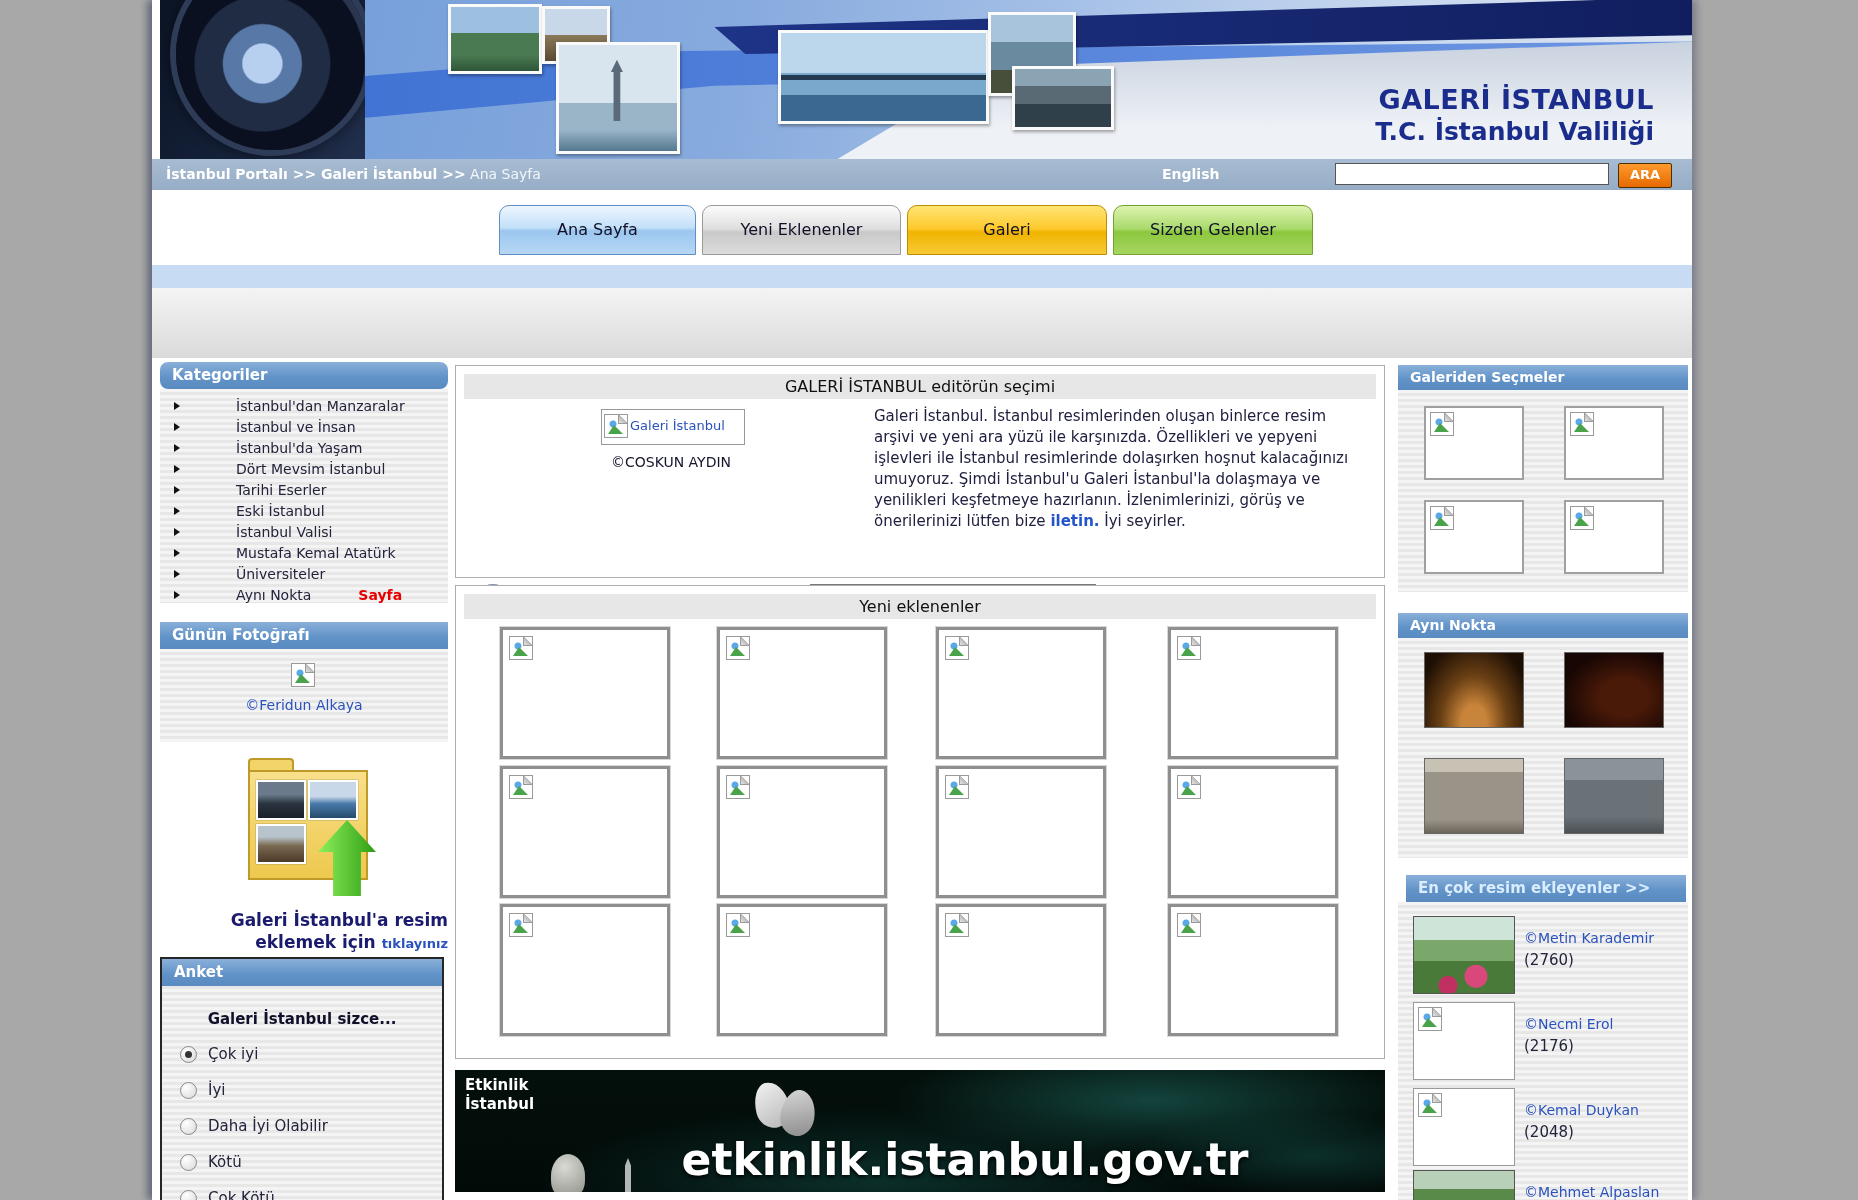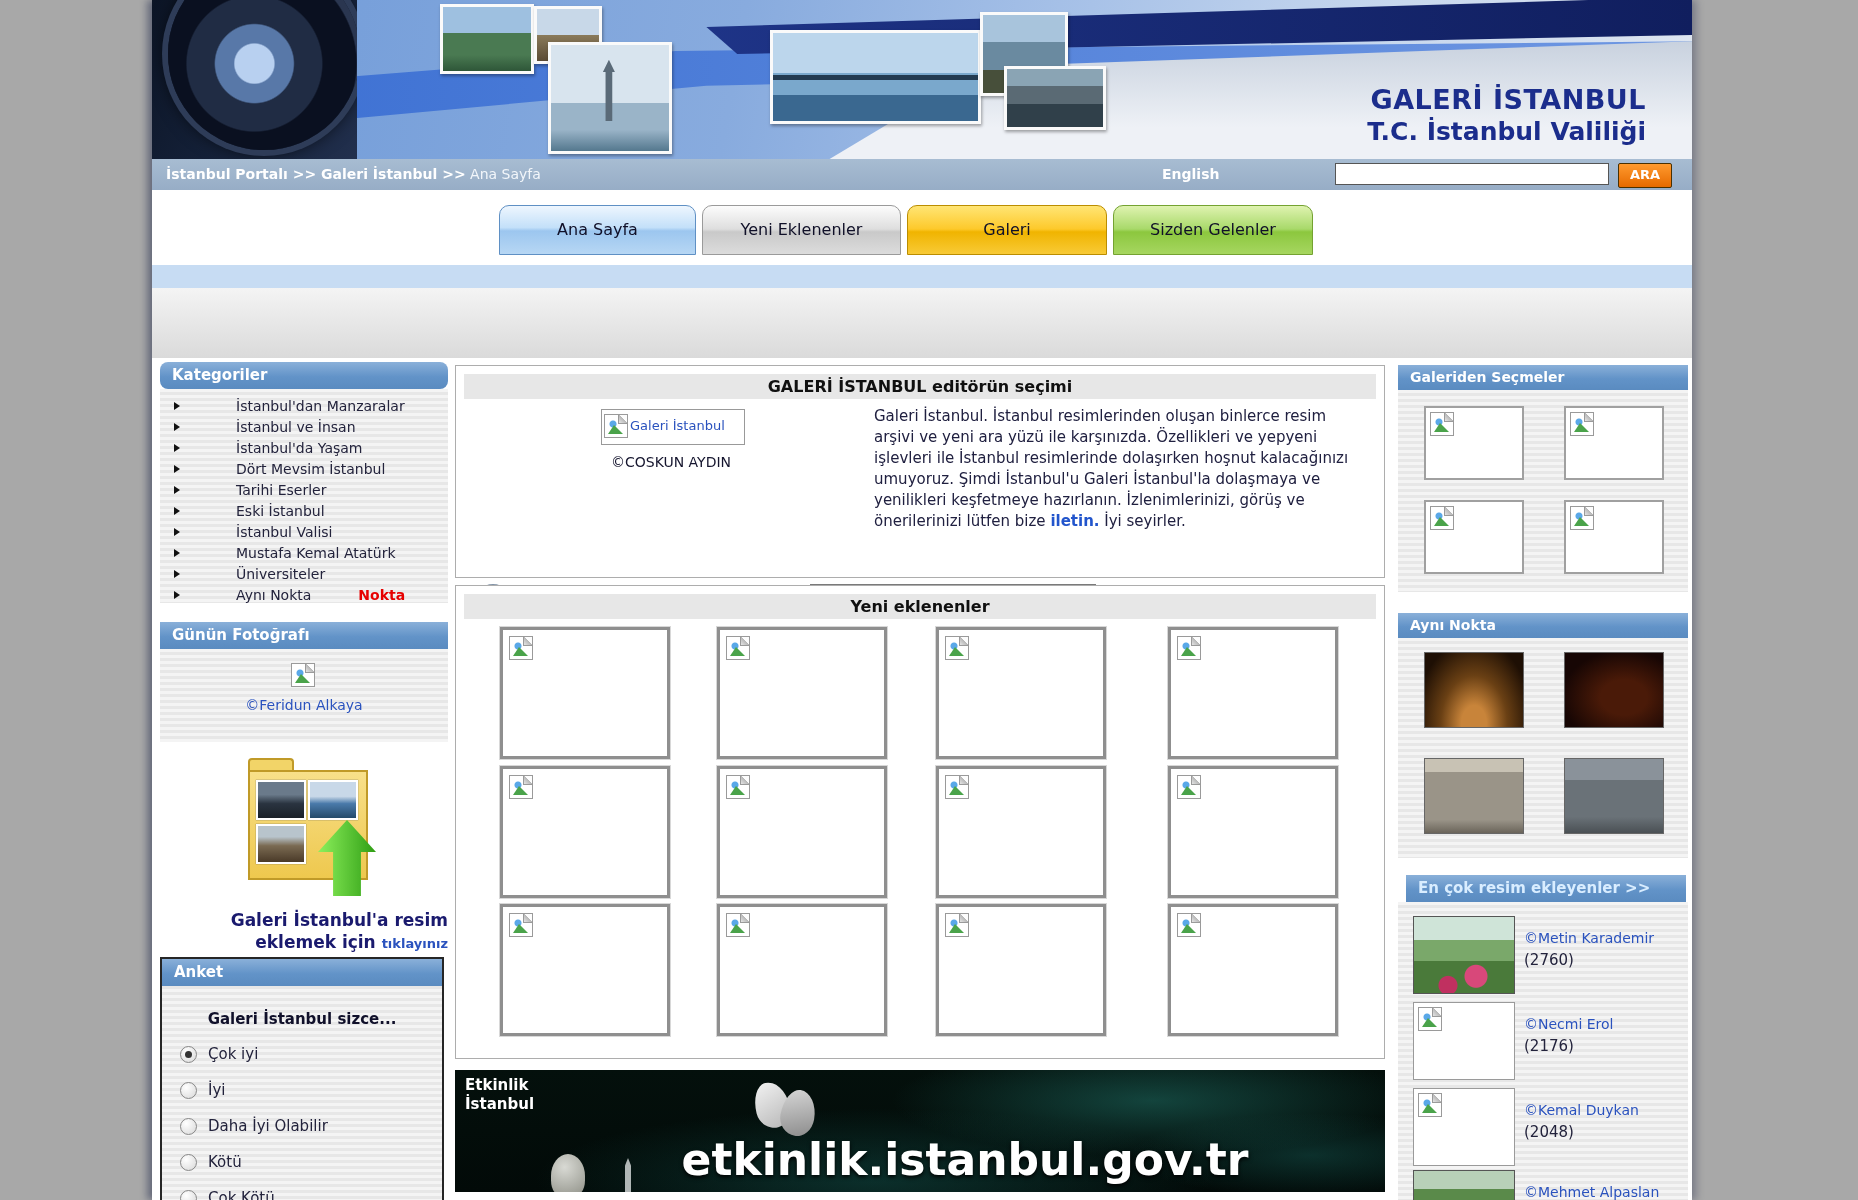--- a/index.html
+++ b/index.html
@@ -4,21 +4,21 @@
 <title>Galeri İstanbul</title>
 <style>
   html,body{margin:0;padding:0;}
   body{width:1858px;height:1200px;overflow:hidden;position:relative;background:#a8a8a8;
        font-family:"DejaVu Sans","Liberation Sans",sans-serif;}
   .page{position:absolute;left:152px;top:0;width:1540px;height:1200px;background:#fff;overflow:hidden;
         box-shadow:-5px 0 7px rgba(10,20,60,.4),5px 0 7px rgba(10,20,60,.25);}
   .abs{position:absolute;}
 
   
-  .banner{position:absolute;left:0;top:0;width:1540px;height:159px;overflow:hidden;
+  .banner{position:absolute;left:8px;top:0;width:1540px;height:159px;overflow:hidden;
     background:linear-gradient(100deg,#6f9ad8 0%,#88abde 38%,#a8c2e8 60%,#c8d8ee 80%,#dfe6f0 100%);}
   .banner .bblue{position:absolute;inset:0;background:linear-gradient(90deg,#3a6ed2,#6e97e2);
     clip-path:polygon(0 58%,34% 32%,100% 26%,100% 40%,36% 54%,0 86%);}
   .banner .navy{position:absolute;inset:0;background:linear-gradient(90deg,#26409e,#101e5e);
     clip-path:polygon(36% 17%,100% -2%,100% 22%,38% 34%);}
   .banner .bgray{position:absolute;inset:0;background:linear-gradient(180deg,#c4cedc 20%,#eef1f6 80%);
     clip-path:polygon(44% 100%,54% 42%,100% 26%,100% 100%);}
   .lens{position:absolute;left:0;top:0;width:205px;height:159px;overflow:hidden;
     background:linear-gradient(120deg,#0c1526,#16233c 60%,#22304e);}
   .lens::before{content:"";position:absolute;left:16px;top:-42px;width:192px;height:192px;border-radius:50%;
@@ -121,21 +121,21 @@
   .poll-wrap{margin-top:8px;}
   .poll-row{height:36px;display:flex;align-items:center;padding-left:18px;gap:11px;cursor:pointer;}
   .radio{width:15px;height:15px;border-radius:50%;border:1px solid #888;box-sizing:content-box;
     background:radial-gradient(circle at 35% 30%,#fff,#d8d8d8);}
   .radio.sel::after{content:"";display:block;width:7px;height:7px;margin:4px;border-radius:50%;background:#333;}
   .poll-label{font-size:15px;color:#23233c;}
 
   
   .box{border:1px solid #adadad;background:#fff;box-sizing:border-box;}
   .hbar{position:absolute;left:8px;right:8px;top:8px;height:25px;background:#e7e7e7;
-    text-align:center;font-size:16px;font-weight:bold;color:#101010;line-height:25px;}
+    text-align:center;font-size:16px;font-weight:normal;color:#101010;line-height:25px;}
   .edbox{left:303px;top:365px;width:930px;height:213px;}
   .edthumb{position:absolute;left:145px;top:43px;width:142px;height:34px;border:1px solid #999;background:#fff;cursor:pointer;}
   .edthumb .bicon{left:2px;top:4px;}
   .edthumb .tlabel{position:absolute;left:28px;top:8px;font-size:13px;color:#2a52be;white-space:nowrap;}
   .edcredit{position:absolute;left:100px;top:88px;width:230px;text-align:center;font-size:14px;color:#15152e;}
   .edpara{position:absolute;left:418px;top:40px;width:478px;font-size:15px;line-height:21px;color:#202040;}
   .edpara .ilink{color:#2255cc;font-weight:bold;cursor:pointer;}
 
   .newbox{left:303px;top:585px;width:930px;height:474px;}
   .cell{position:absolute;width:164px;height:126px;border:3px solid #8f8f8f;outline:1px solid #d8d8d8;background:#fff;cursor:pointer;}
@@ -283,21 +283,21 @@
         <span class="tri"></span>
         <span class="cat-label">Mustafa Kemal Atatürk</span>
       </div>
       <div class="cat-item">
         <span class="tri"></span>
         <span class="cat-label">Üniversiteler</span>
       </div>
       <div class="cat-item">
         <span class="tri"></span>
         <span class="cat-label">Aynı Nokta</span>
-        <span class="badge">Nokta</span>
+        <span class="badge">Sayfa</span>
       </div>
     </div>
 
   <div class="abs bluebar pod-h">Günün Fotoğrafı</div>
   <div class="abs striped pod-b">
     <span class="bicon"></span>
     <div class="pod-credit">©Feridun Alkaya</div>
   </div>
 
   <div class="abs folder">

